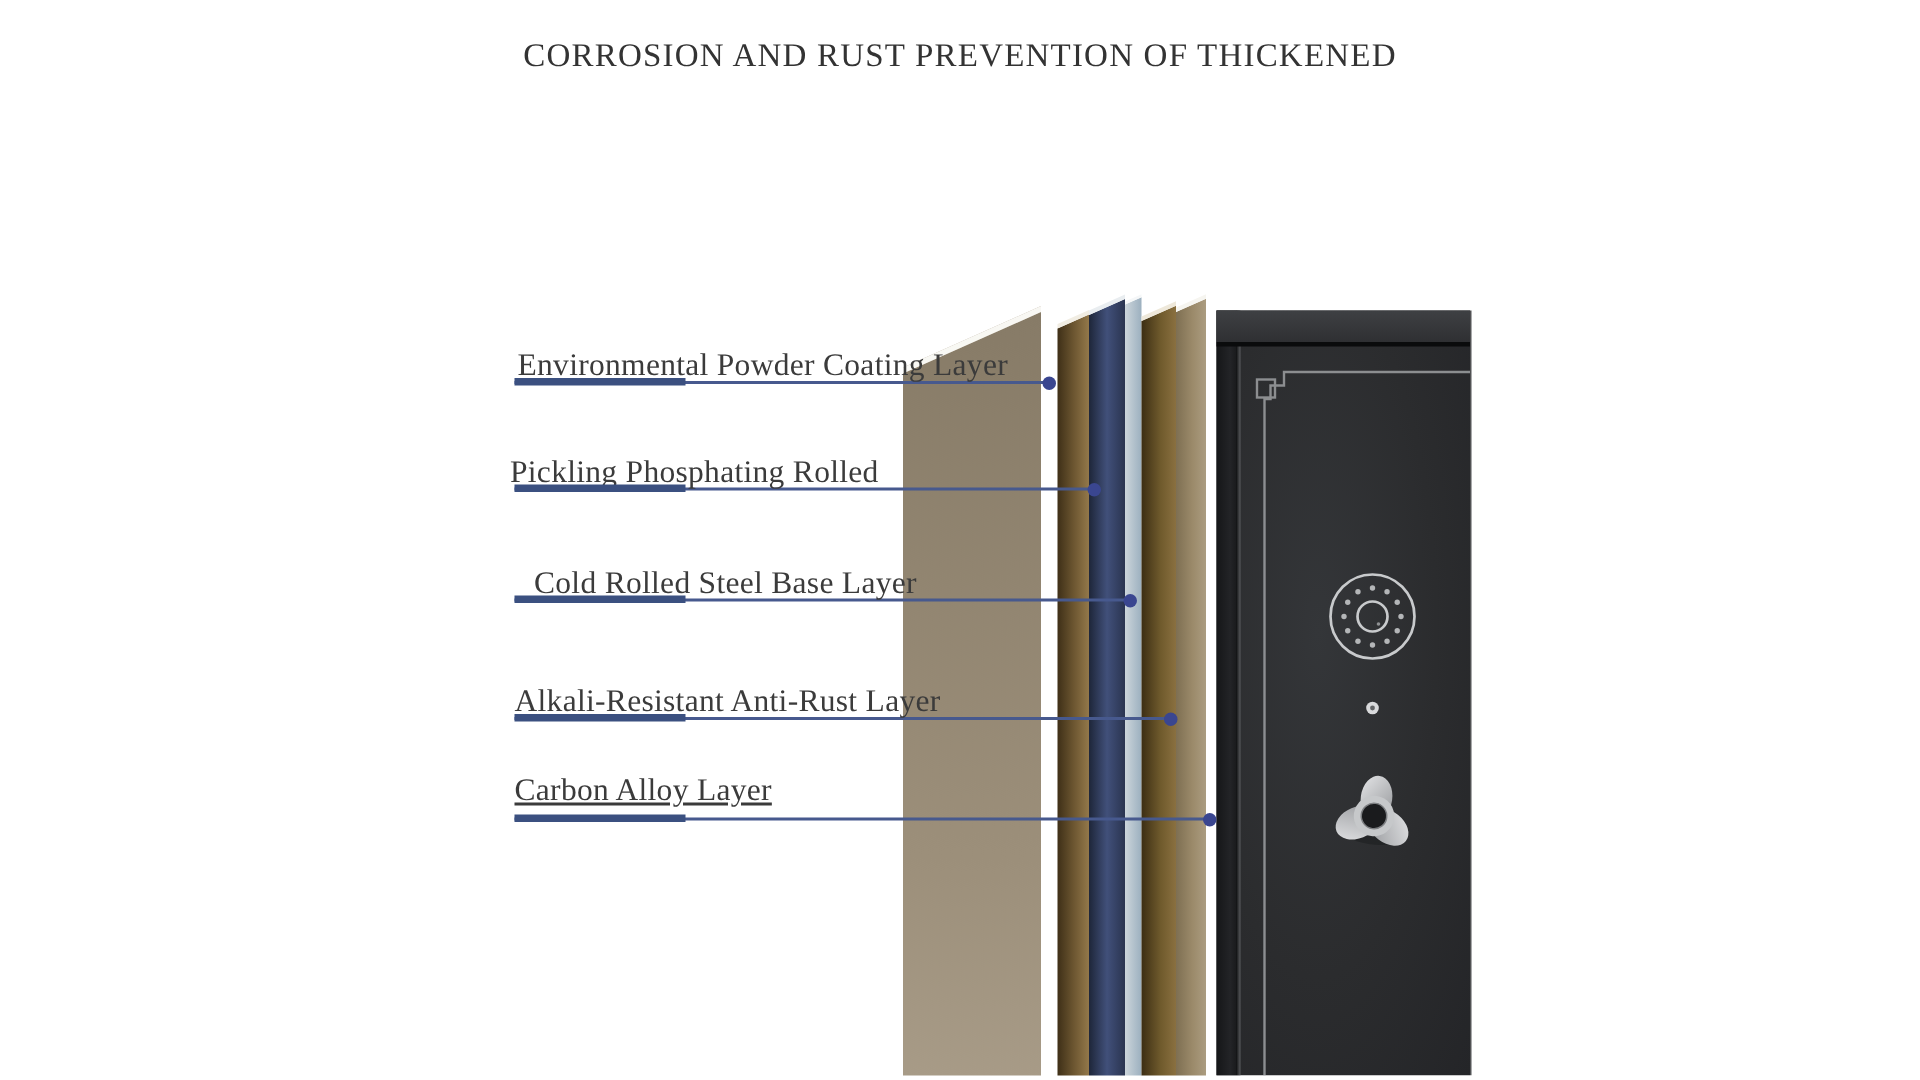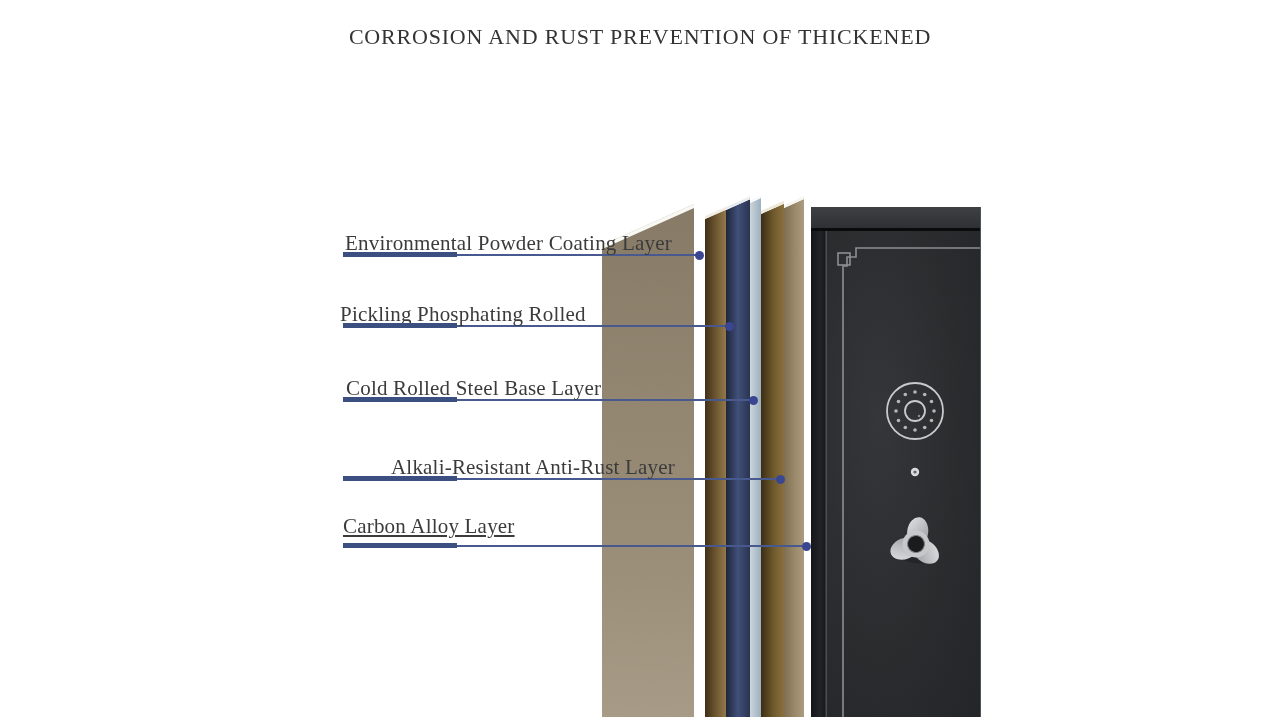--- a/index.html
+++ b/index.html
@@ -51,22 +51,22 @@
   
   .callout-text{position:absolute;z-index:5;font-size:21px;color:#3b3b3b;
         letter-spacing:0.2px;white-space:nowrap;}
   .lead-thin{position:absolute;z-index:4;height:2px;background:#47598e;}
   .lead-thick{position:absolute;z-index:5;left:343px;width:114px;height:5px;background:#3b5080;}
   .lead-dot{position:absolute;z-index:5;width:9px;height:9px;border-radius:50%;background:#3a4690;}
 
   
   .t1{left:305px;top:231px;margin-left:40px;} .l1{left:343px;top:254px;width:356px;} .b1{top:252px;} .d1{left:695px;top:251px;}
   .t2{left:340px;top:302px;} .l2{left:343px;top:325px;width:386px;} .b2{top:323px;} .d2{left:725px;top:322px;}
-  .t3{left:346px;top:376px;} .l3{left:343px;top:399px;width:410px;} .b3{top:397px;} .d3{left:749px;top:396px;}
-  .t4{left:343px;top:455px;margin-left:48px;} .l4{left:343px;top:478px;width:437px;} .b4{top:476px;} .d4{left:776px;top:475px;}
+  .t3{left:356px;top:376px;} .l3{left:343px;top:399px;width:410px;} .b3{top:397px;} .d3{left:749px;top:396px;}
+  .t4{left:343px;top:455px;} .l4{left:343px;top:478px;width:437px;} .b4{top:476px;} .d4{left:776px;top:475px;}
   .t5{left:343px;top:514px;text-decoration:underline;} .l5{left:343px;top:545px;width:463px;} .b5{top:543px;} .d5{left:802px;top:542px;}
 </style>
 </head>
 <body>
 
 <div class="page">
 
   <div class="title">
     <div>CORROSION AND RUST PREVENTION OF THICKENED</div>
   </div>

